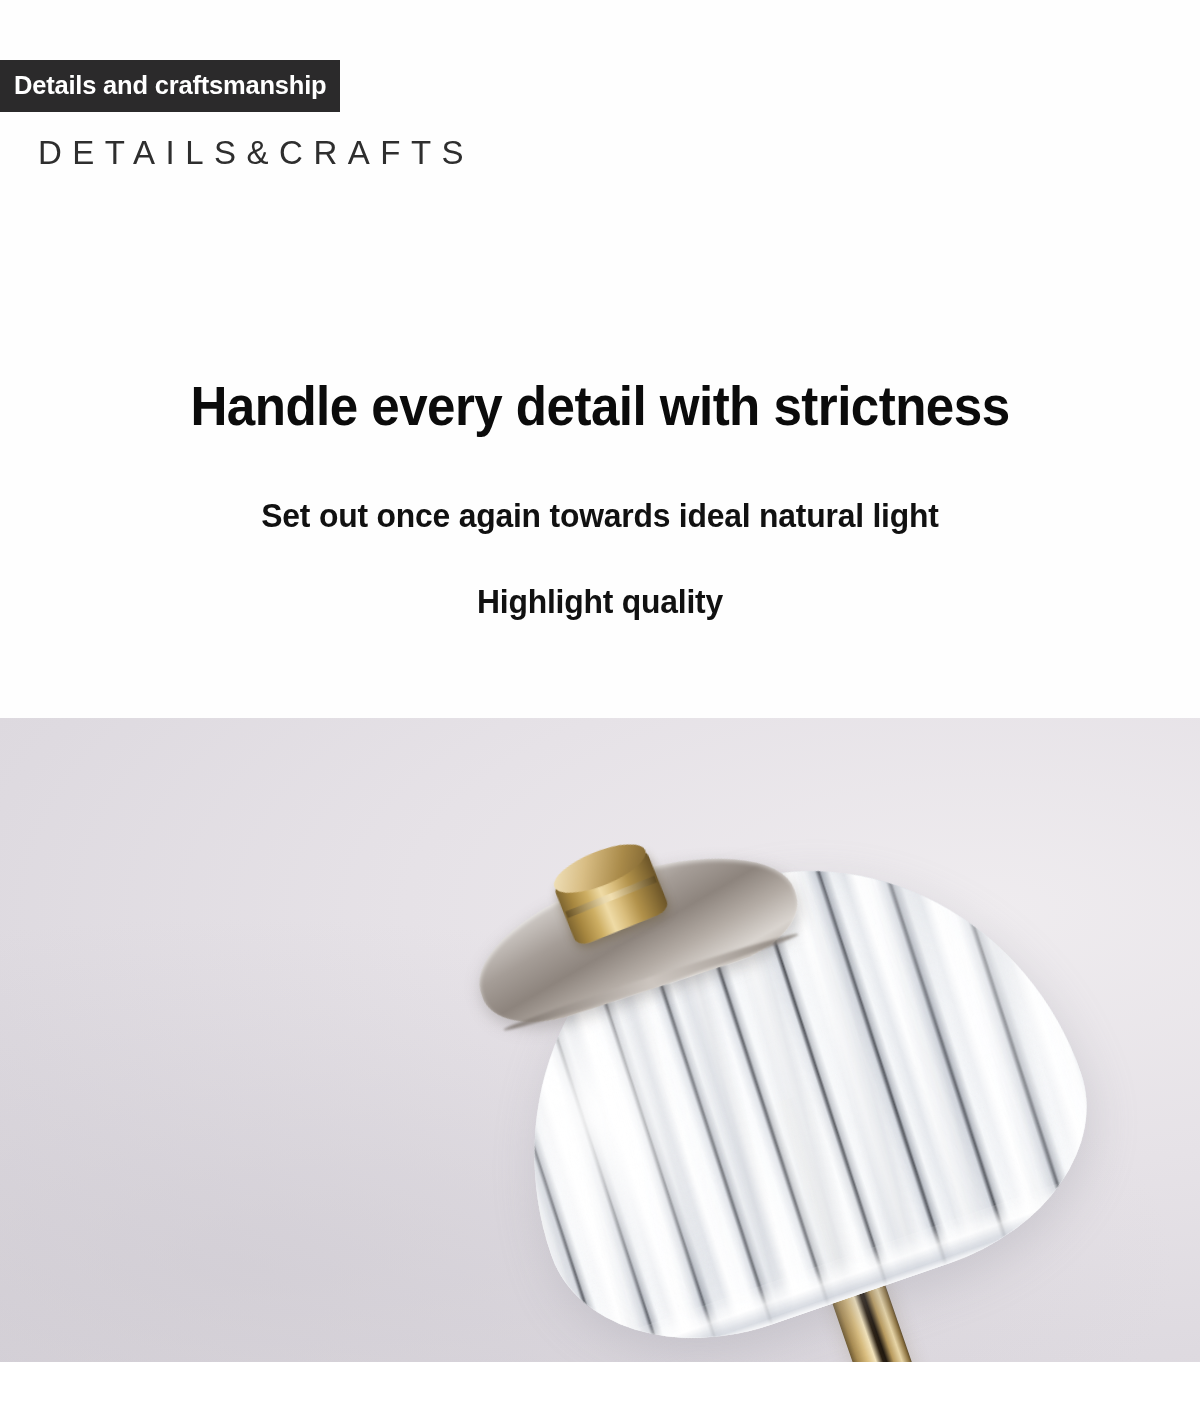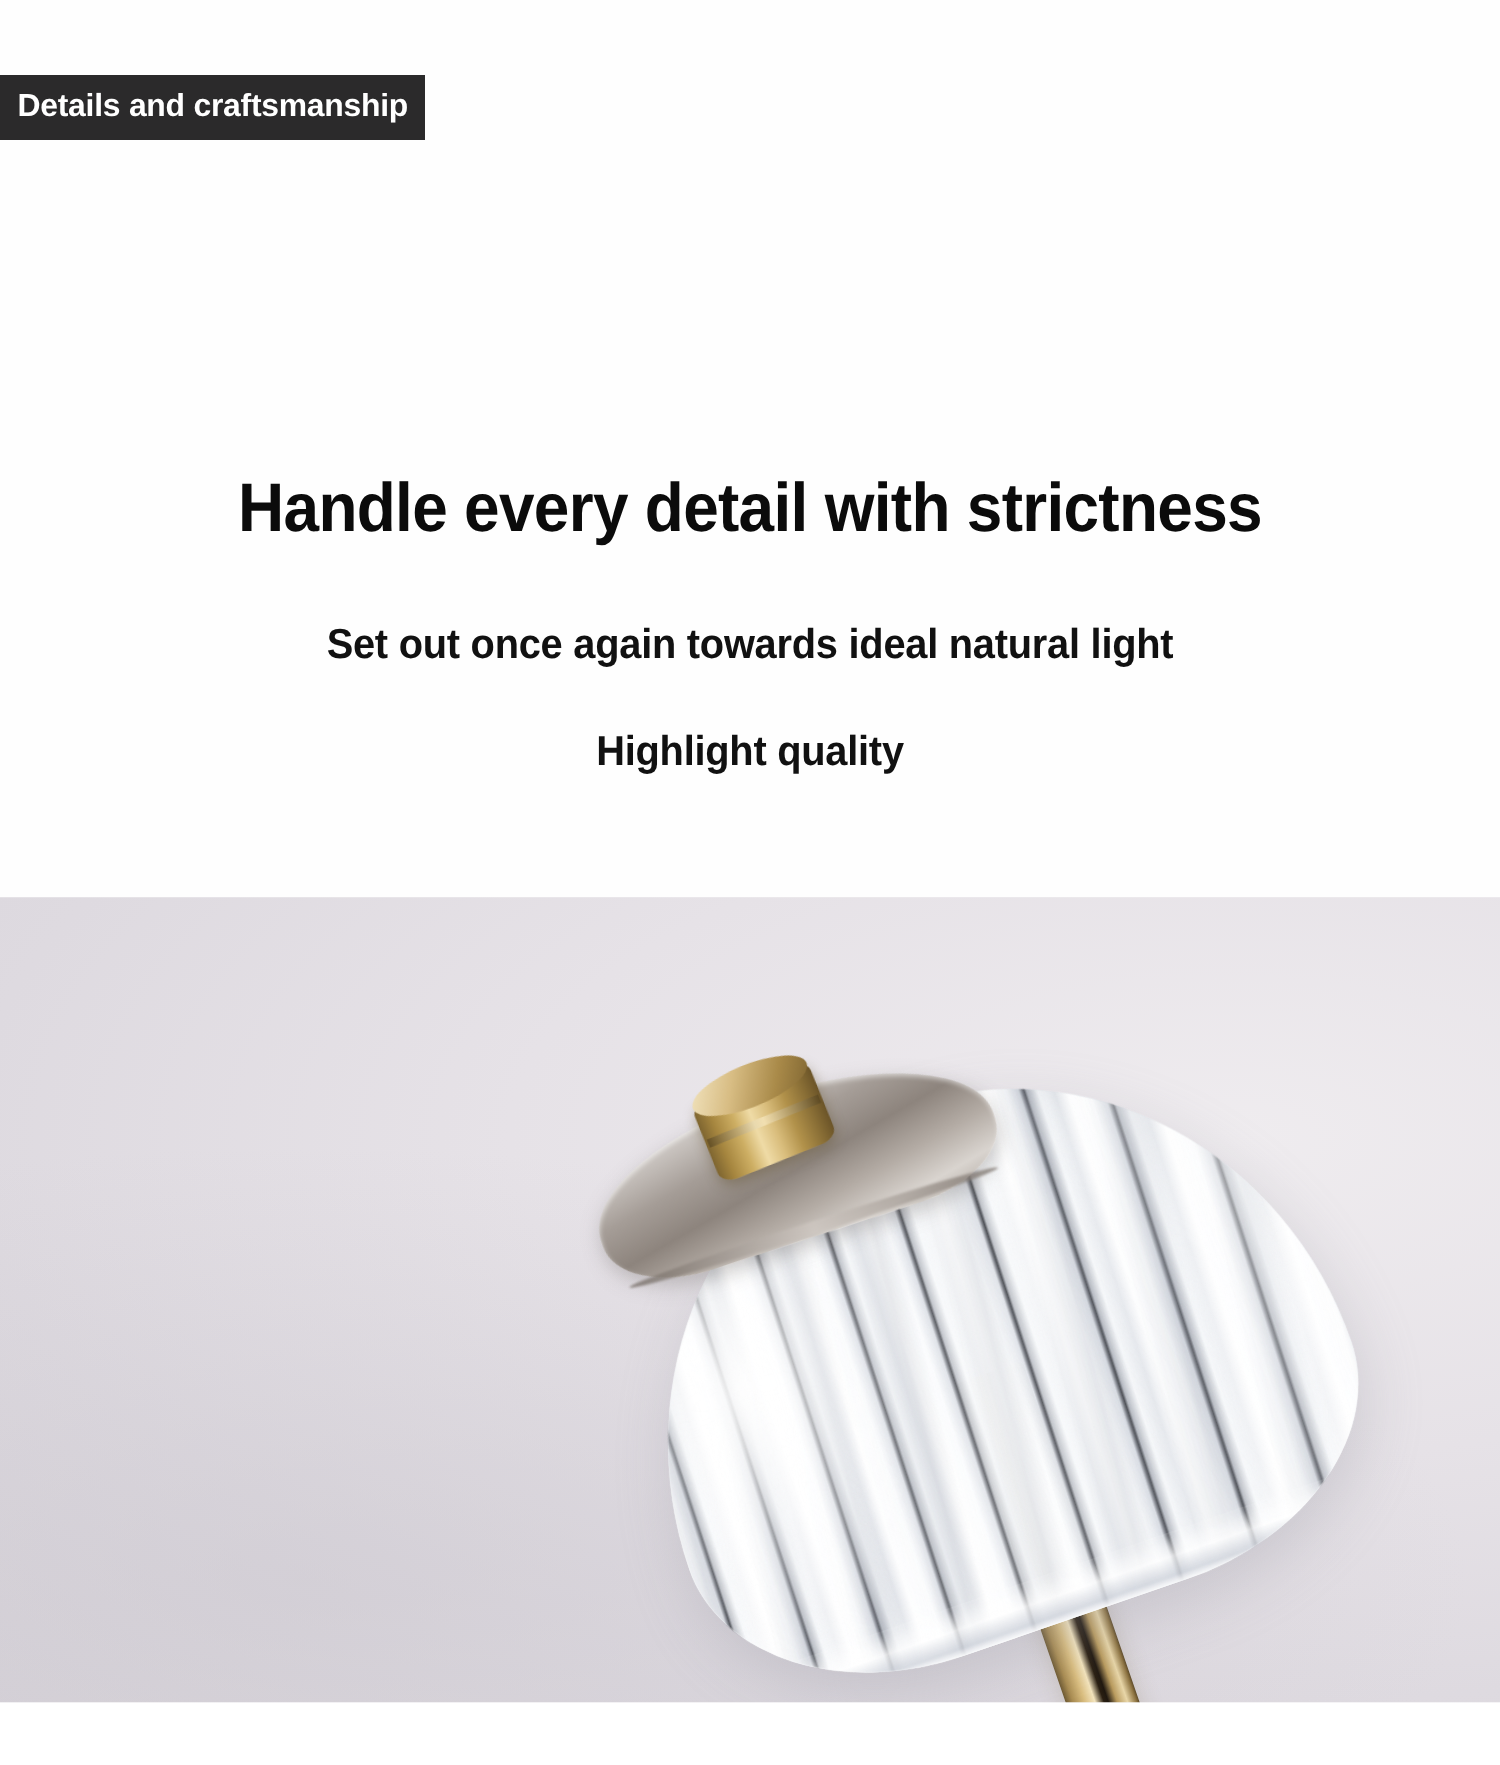--- a/index.html
+++ b/index.html
@@ -181,20 +181,21 @@
 </style>
 </head>
 <body>
 
 <div class="page">
 
   <section class="hero">
 
     <div class="badge">Details and craftsmanship</div>
 
+    <div class="wordmark">DETAILS&amp;CRAFTS</div>
 
     <h1 class="headline">Handle every detail with strictness</h1>
 
     <p class="sub1">Set out once again towards ideal natural light</p>
 
     <p class="sub2">Highlight quality</p>
   </section>
 
   <section class="photo">
     <div class="vign"></div>

